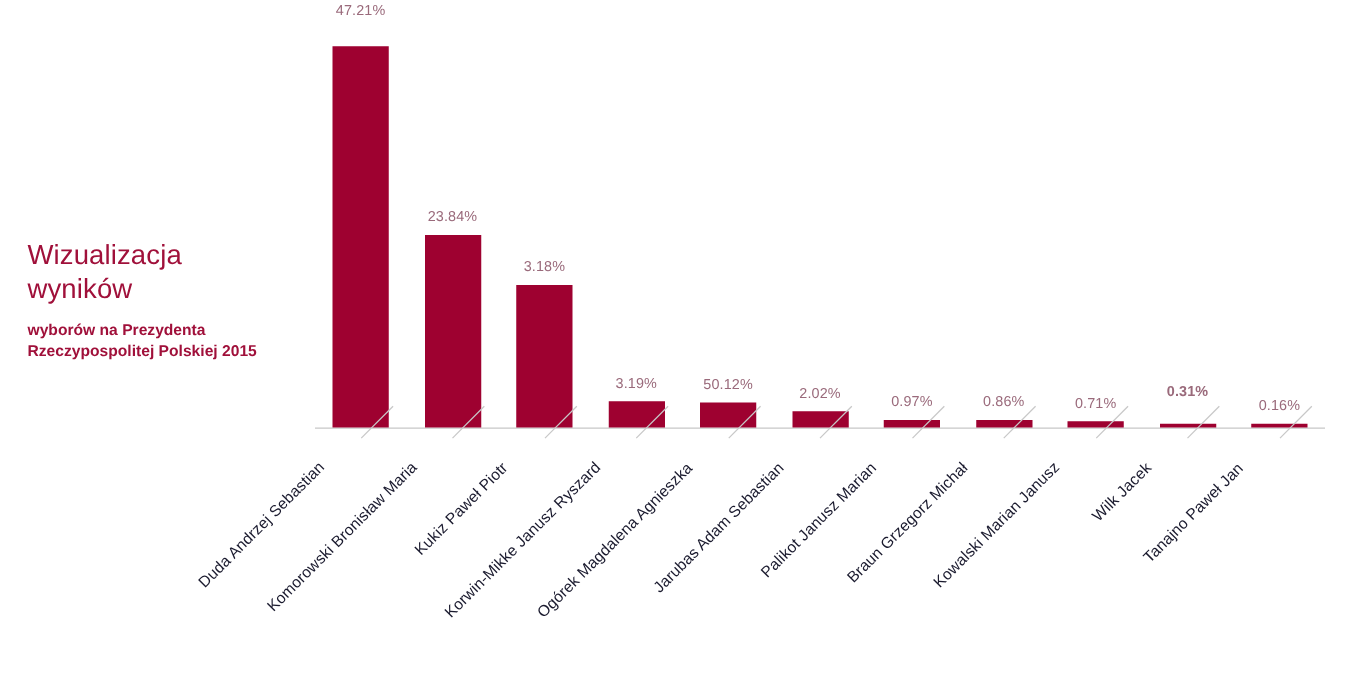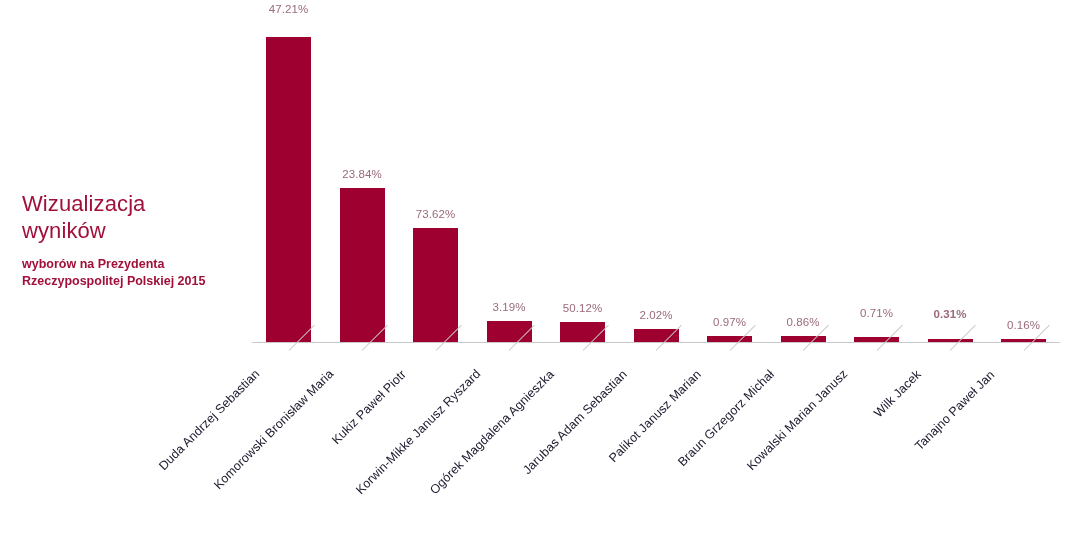--- a/index.html
+++ b/index.html
@@ -124,27 +124,27 @@
         <div class="bar" title="Jarubas Adam Sebastian — 2.02%" style="left: 381.5px; width: 45px; height: 13px;"></div>
         <div class="bar" title="Palikot Janusz Marian — 0.97%" style="left: 455px; width: 45px; height: 6px;"></div>
         <div class="bar" title="Braun Grzegorz Michał — 0.86%" style="left: 528.5px; width: 45px; height: 6px;"></div>
         <div class="bar" title="Kowalski Marian Janusz — 0.71%" style="left: 602px; width: 45px; height: 5px;"></div>
         <div class="bar" title="Wilk Jacek — 0.31%" style="left: 675.5px; width: 45px; height: 3px;"></div>
         <div class="bar" title="Tanajno Paweł Jan — 0.16%" style="left: 749px; width: 45px; height: 3px;"></div>
       </div>
     <div id="values">
         <div class="bar-value" style="left: 0px; width: 73px; top: 3px;">47.21%</div>
         <div class="bar-value" style="left: 73.5px; width: 73px; top: 168px;">23.84%</div>
-        <div class="bar-value" style="left: 147px; width: 73px; top: 208px;">73.62%</div>
+        <div class="bar-value" style="left: 147px; width: 73px; top: 208px;">3.18%</div>
         <div class="bar-value" style="left: 220.5px; width: 73px; top: 301px;">3.19%</div>
         <div class="bar-value" style="left: 294px; width: 73px; top: 302px;">50.12%</div>
         <div class="bar-value" style="left: 367.5px; width: 73px; top: 309px; text-align: center;">2.02%</div>
         <div class="bar-value" style="left: 441px; width: 73px; top: 316px;">0.97%</div>
         <div class="bar-value" style="left: 514.5px; width: 73px; top: 316px;">0.86%</div>
-        <div class="bar-value" style="left: 588px; width: 73px; top: 307px;">0.71%</div>
+        <div class="bar-value" style="left: 588px; width: 73px; top: 317px;">0.71%</div>
         <div class="bar-value" style="left: 661.5px; width: 73px; top: 308px; font-weight: bold;">0.31%</div>
         <div class="bar-value" style="left: 735px; width: 73px; top: 319px;">0.16%</div>
       </div>
   </div>
 
   <div id="xlabels">
       <div class="xtick" style="left: 288.5px; top: 350px;"></div>
       <div class="xlabel" style="left: 166.333px; top: 459.167px;">Duda Andrzej Sebastian</div>
       <div class="xtick" style="left: 362px; top: 350px;"></div>
       <div class="xlabel" style="left: 220.742px; top: 478.258px;">Komorowski Bronisław Maria</div>

